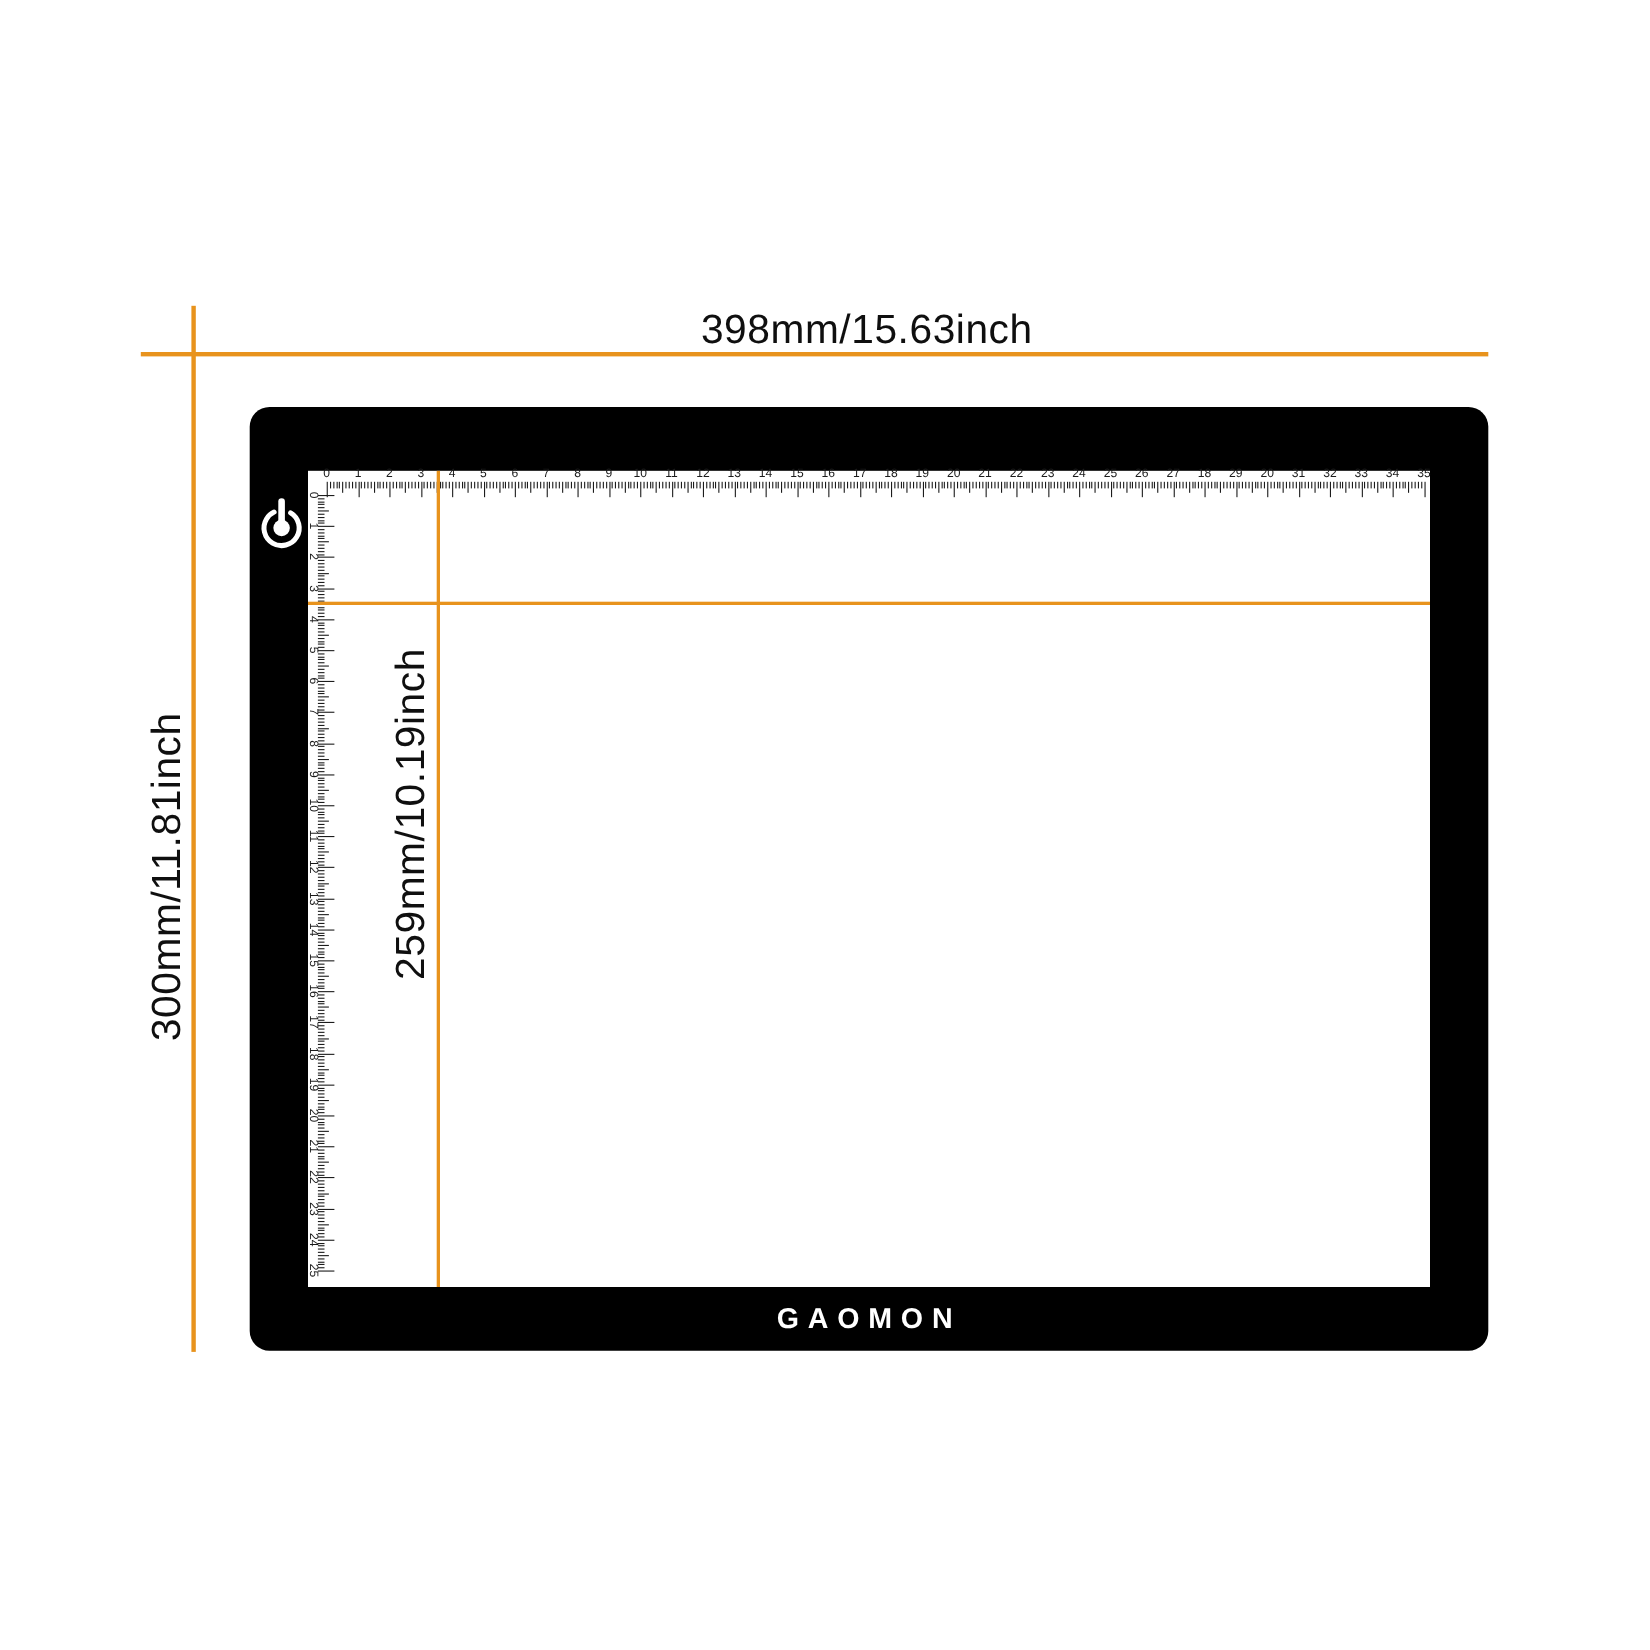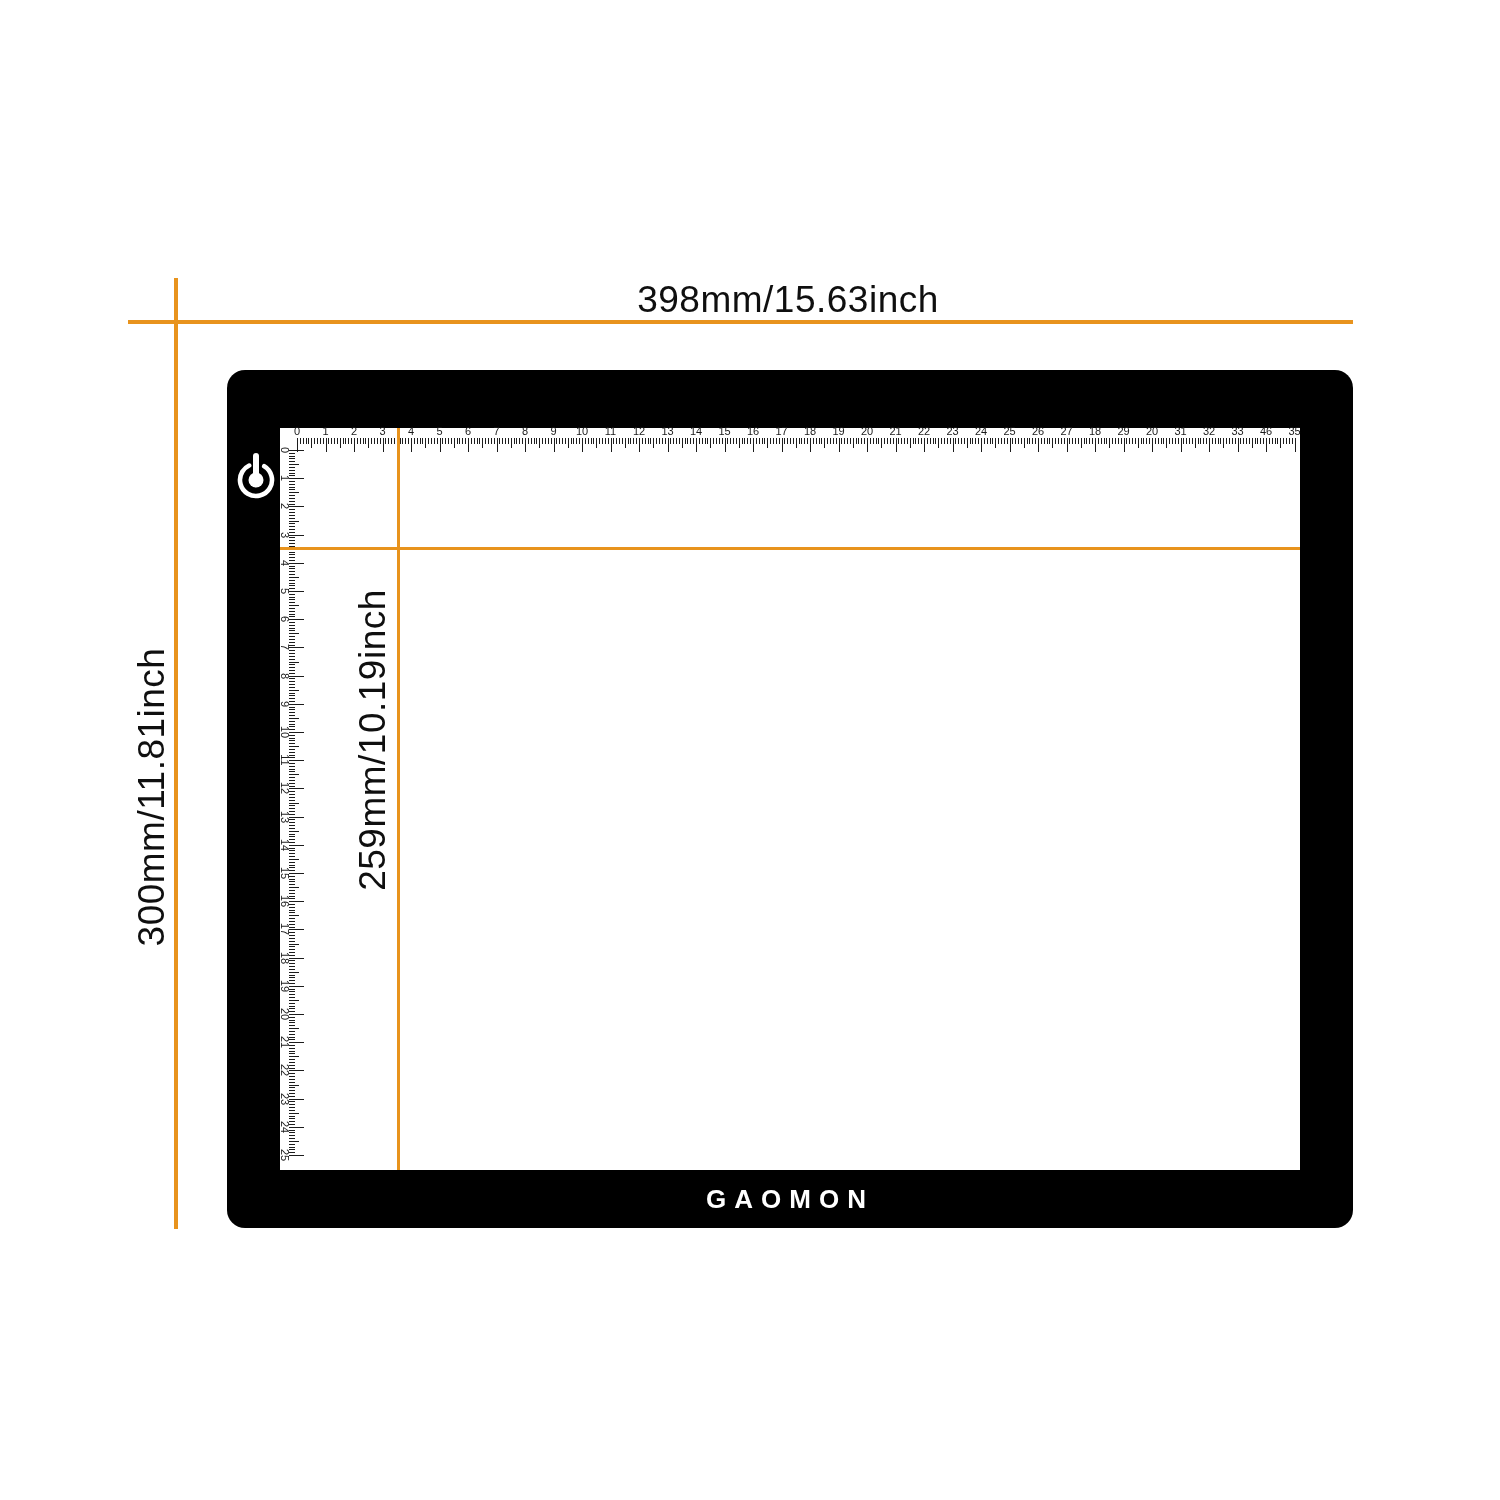--- a/index.html
+++ b/index.html
@@ -96,21 +96,21 @@
           <span class="rt-num" style="left: 701px;">24</span>
           <span class="rt-num" style="left: 729.5px;">25</span>
           <span class="rt-num" style="left: 758px;">26</span>
           <span class="rt-num" style="left: 786.5px;">27</span>
           <span class="rt-num" style="left: 815px;">18</span>
           <span class="rt-num" style="left: 843.5px;">29</span>
           <span class="rt-num" style="left: 872px;">20</span>
           <span class="rt-num" style="left: 900.5px;">31</span>
           <span class="rt-num" style="left: 929px;">32</span>
           <span class="rt-num" style="left: 957.5px;">33</span>
-          <span class="rt-num" style="left: 986px;">46</span>
+          <span class="rt-num" style="left: 986px;">34</span>
           <span class="rt-num" style="left: 1014.5px;">35</span>
           <i class="rt-tick l" style="left: 17px;"></i>
           <i class="rt-tick s" style="left: 19.85px;"></i>
           <i class="rt-tick s" style="left: 22.7px;"></i>
           <i class="rt-tick s" style="left: 25.55px;"></i>
           <i class="rt-tick s" style="left: 28.4px;"></i>
           <i class="rt-tick m" style="left: 31.25px;"></i>
           <i class="rt-tick s" style="left: 34.1px;"></i>
           <i class="rt-tick s" style="left: 36.95px;"></i>
           <i class="rt-tick s" style="left: 39.8px;"></i>

